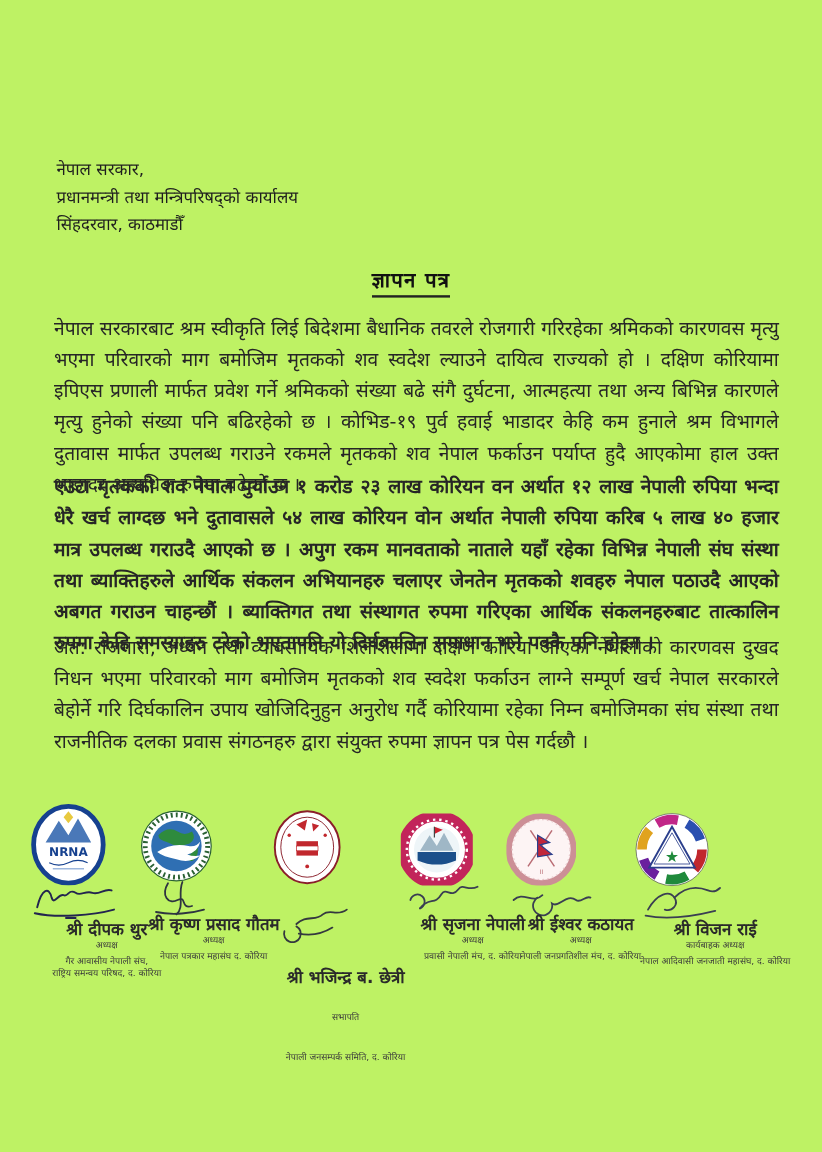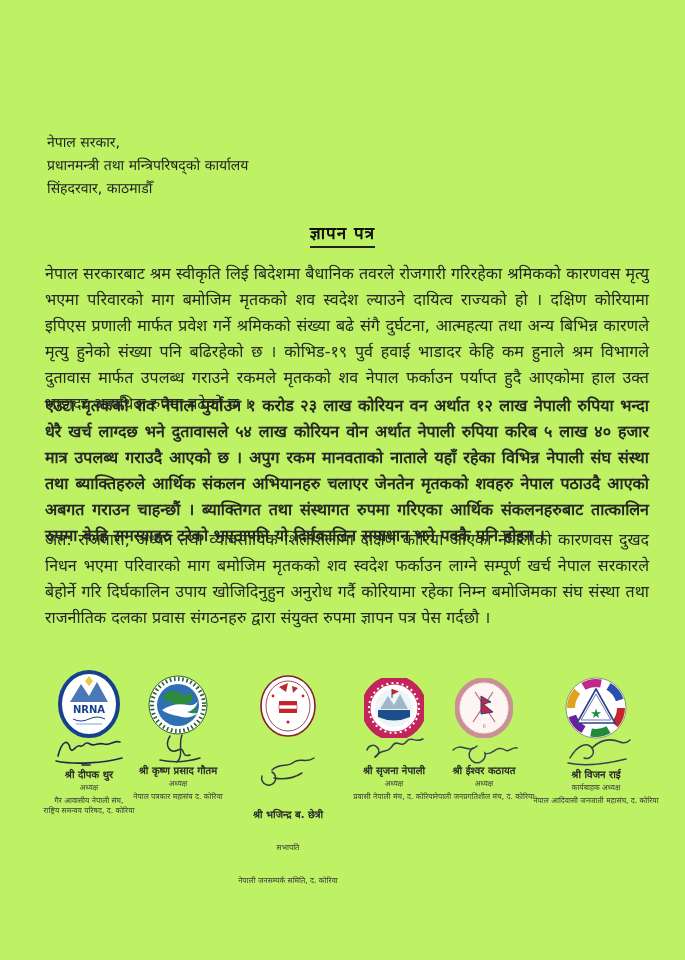--- a/index.html
+++ b/index.html
@@ -15,24 +15,24 @@
   .memo-title{
     display:inline-block;font-size:17px;font-weight:bold;color:#111;
     border-bottom:2px solid #222;padding-bottom:2px;letter-spacing:1px;
   }
   .bodytext{position:absolute;left:45px;width:604px;font-size:16px;line-height:26px;
     text-align:justify;color:#262626;margin:0;}
   .para1{top:261px;}
   .para2{top:393px;font-weight:bold;}
   .para3{top:527px;}
   .sig-row{position:absolute;left:0;top:668px;width:685px;height:170px;}
-  .sig-block{position:absolute;display:flex;flex-direction:column;align-items:center;text-align:center;}
+  .sig-block{position:absolute;display:flex;flex-direction:column;text-align:center;}
   .sig-block .logo{flex:0 0 auto;}
   .sig-block .signature{margin-top:-4px;}
-  .sig-name{font-size:10px;font-weight:bold;color:#2a2a2a;line-height:12px;margin-top:1px;white-space:nowrap;}
+  .sig-name{font-size:14px;font-weight:bold;color:#2a2a2a;line-height:12px;margin-top:1px;white-space:nowrap;}
   .sig-role{font-size:7.5px;color:#3a3a3a;line-height:10px;margin-top:2px;}
   .sig-org{font-size:7.5px;color:#3a3a3a;line-height:10px;margin-top:3px;white-space:nowrap;}
   .sig-org2{font-size:7.5px;color:#3a3a3a;line-height:10px;white-space:nowrap;}
   .b1{left:25px;top:2px;width:128px;}
   .b2{left:116px;top:6px;width:124px;}
   .b3{left:227px;top:6px;width:122px;gap:20px;}
   .b4{left:334px;top:10px;width:120px;}
   .b5{left:422px;top:10px;width:124px;}
   .b6{left:528px;top:8px;width:136px;}
 </style>

